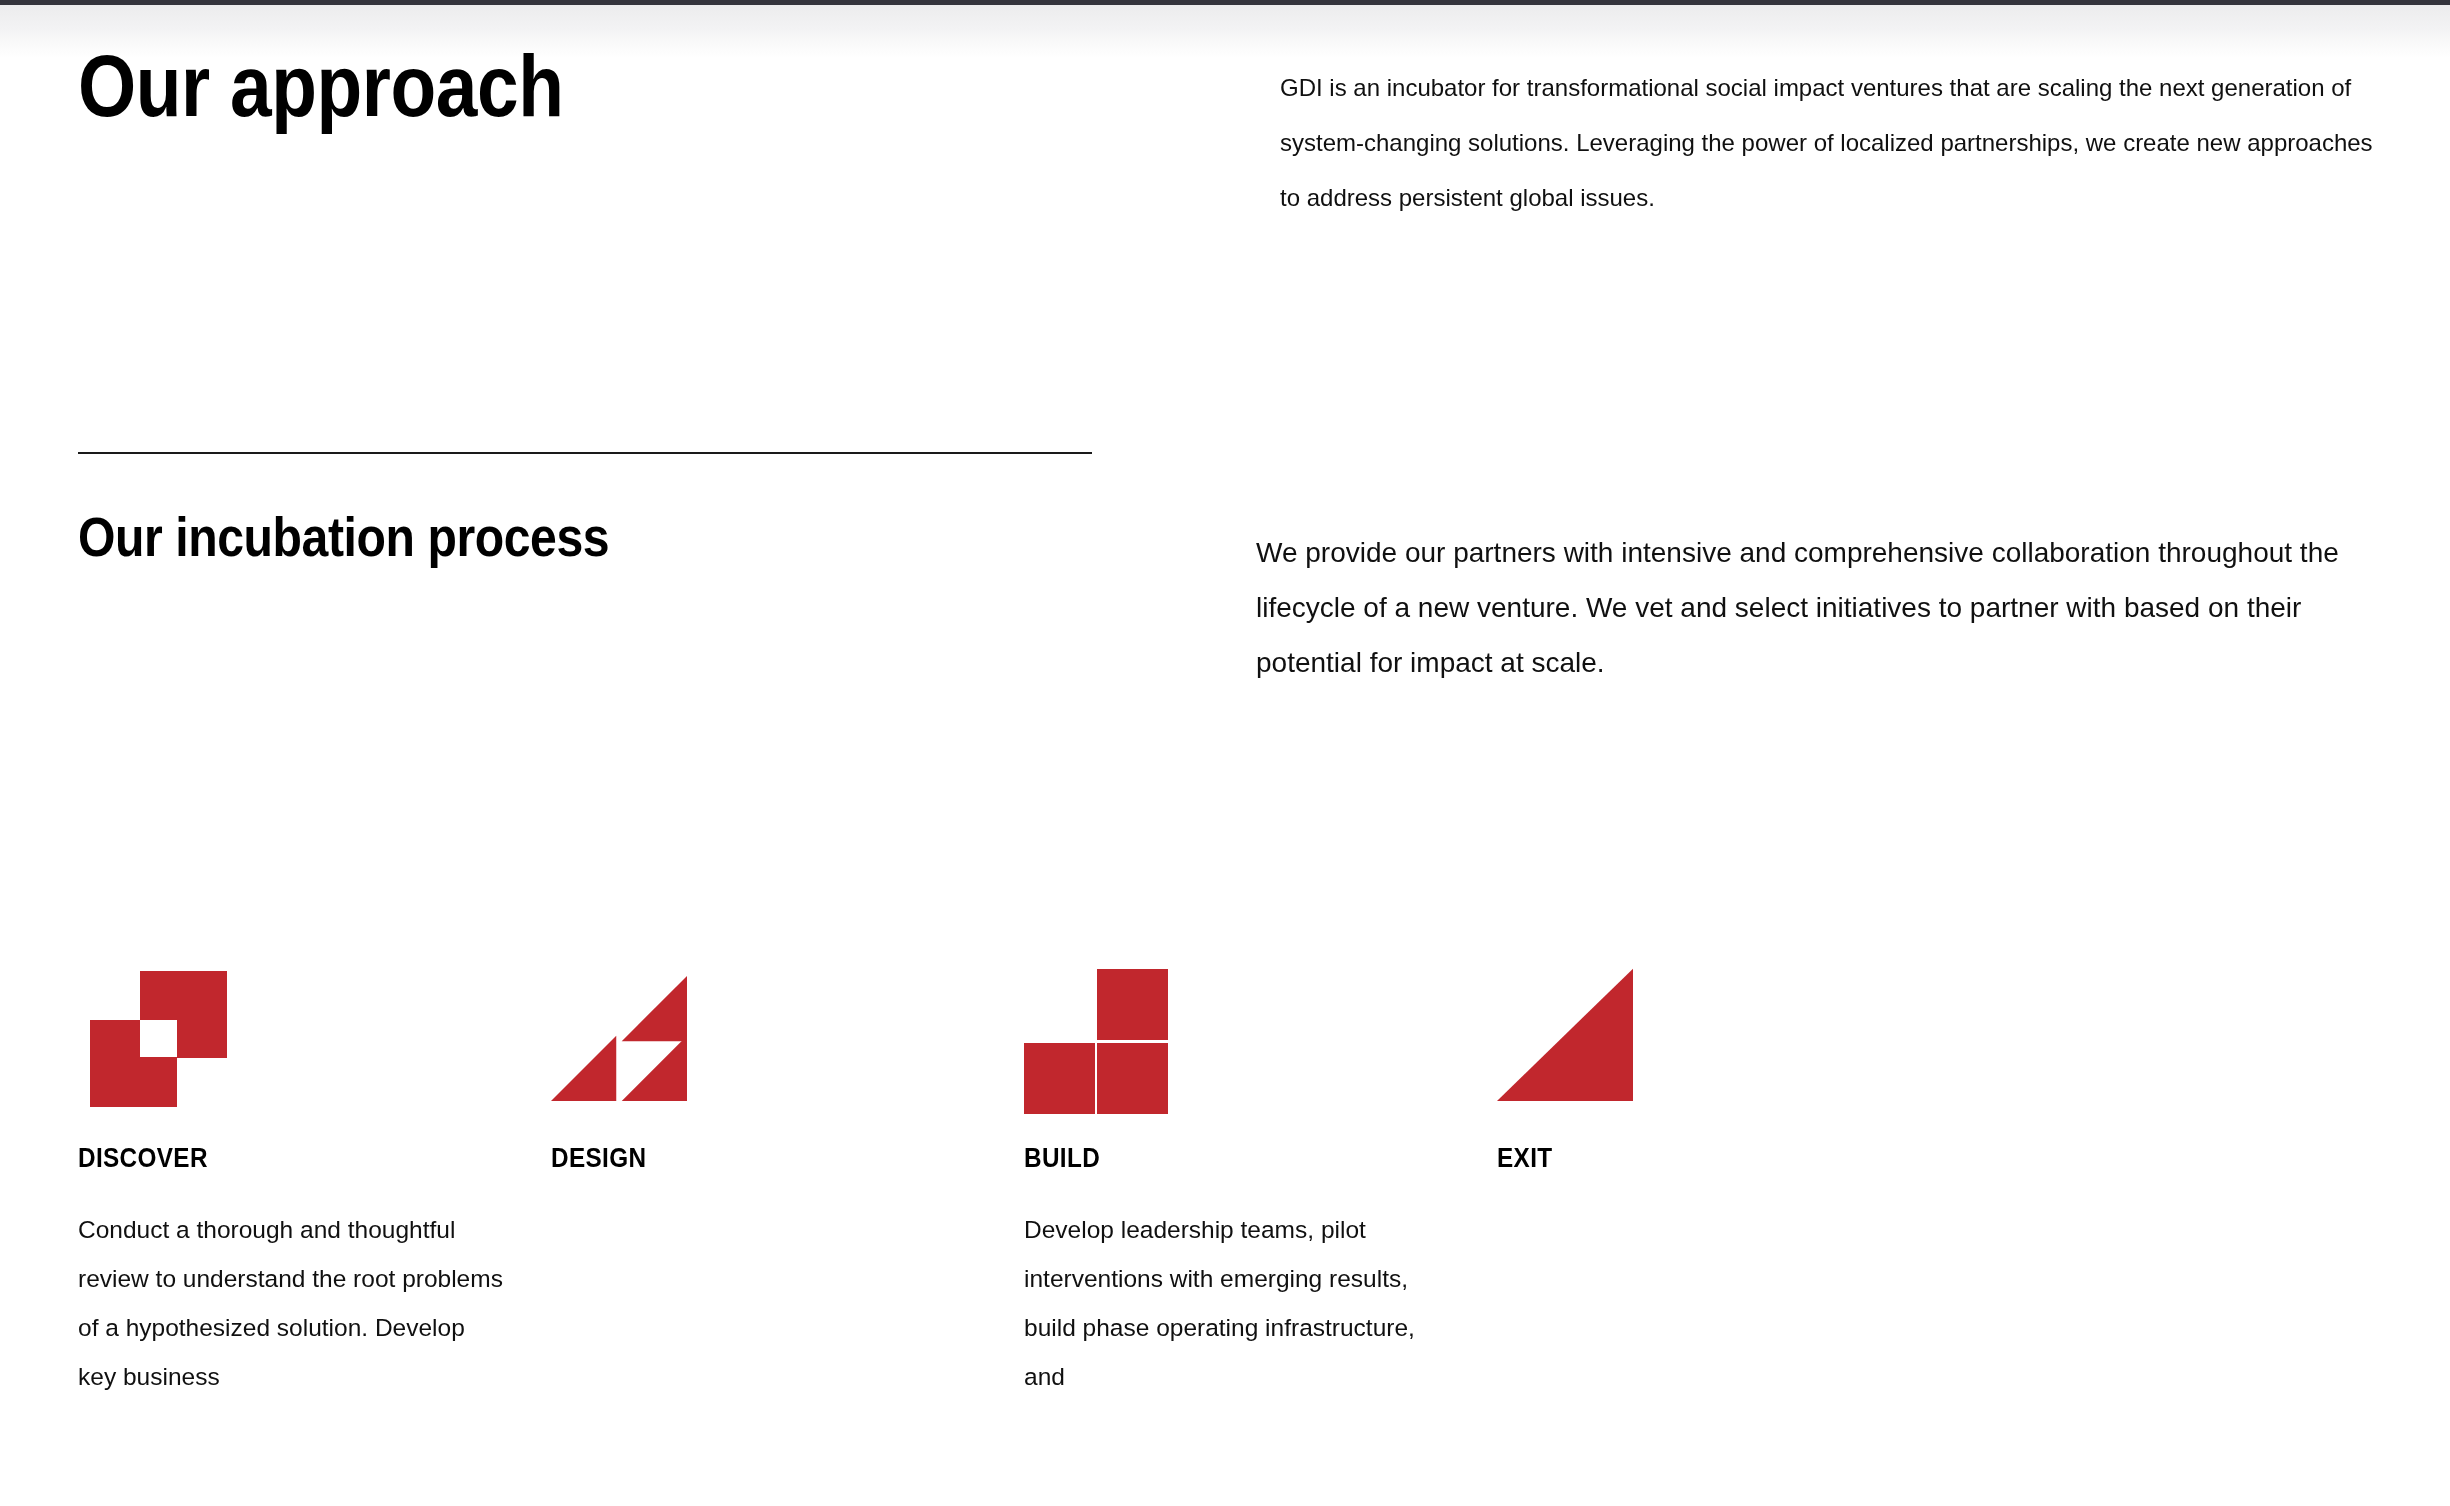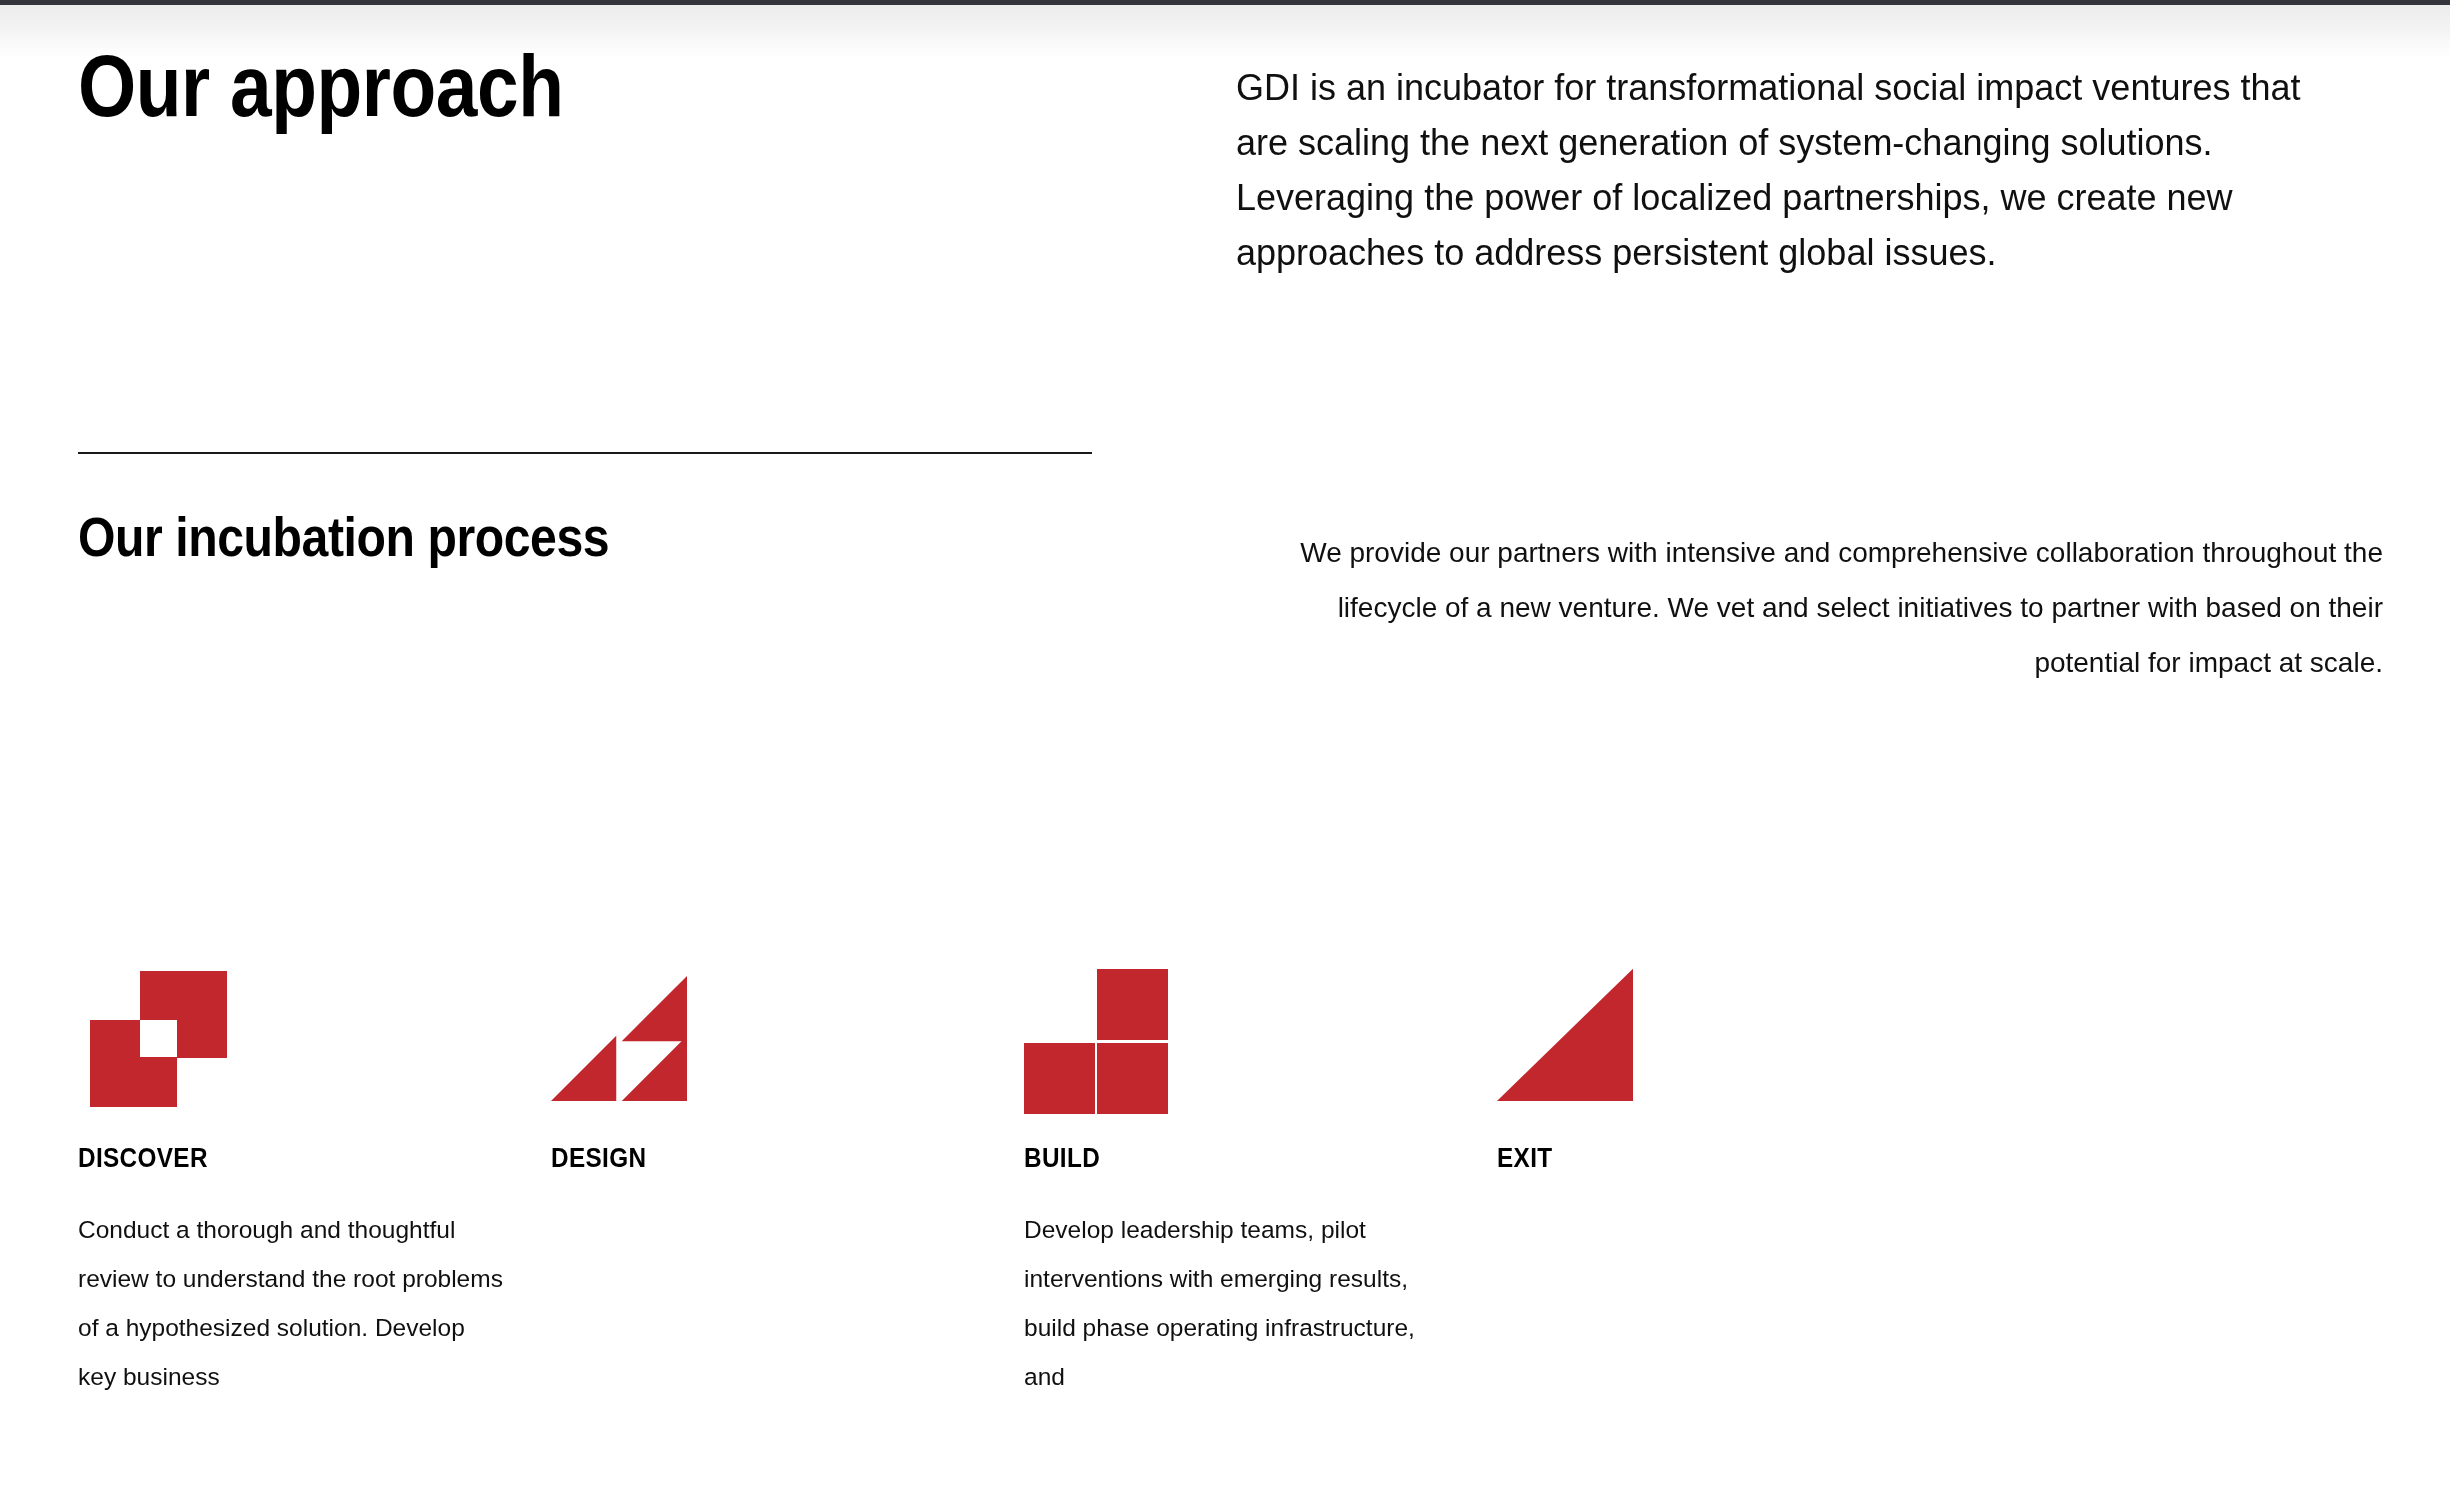--- a/index.html
+++ b/index.html
@@ -58,24 +58,24 @@
   
   .approach-title {
     position: absolute;
     left: 78px;
     top: 42px;
     font-size: 87px;
     line-height: 87px;
   }
   .approach-body {
     position: absolute;
-    left: 1236px;
+    left: 1280px;
     top: 60px;
     width: 1100px;
-    font-size: 36px;
+    font-size: 24px;
     line-height: 55px;
   }
 
   
   .divider {
     position: absolute;
     left: 78px;
     top: 452px;
     width: 1014px;
     height: 1.8px;
@@ -90,21 +90,20 @@
     font-size: 56px;
     line-height: 56px;
   }
   .process-body {
     position: absolute;
     left: 1256px;
     top: 525px;
     width: 1127px;
     font-size: 28px;
     line-height: 55px;
-    text-align: right;
   }
 
   
   .steps {
     position: absolute;
     left: 78px;
     top: 965px;
     width: 2326px;
     display: flex;
     flex-direction: row;

